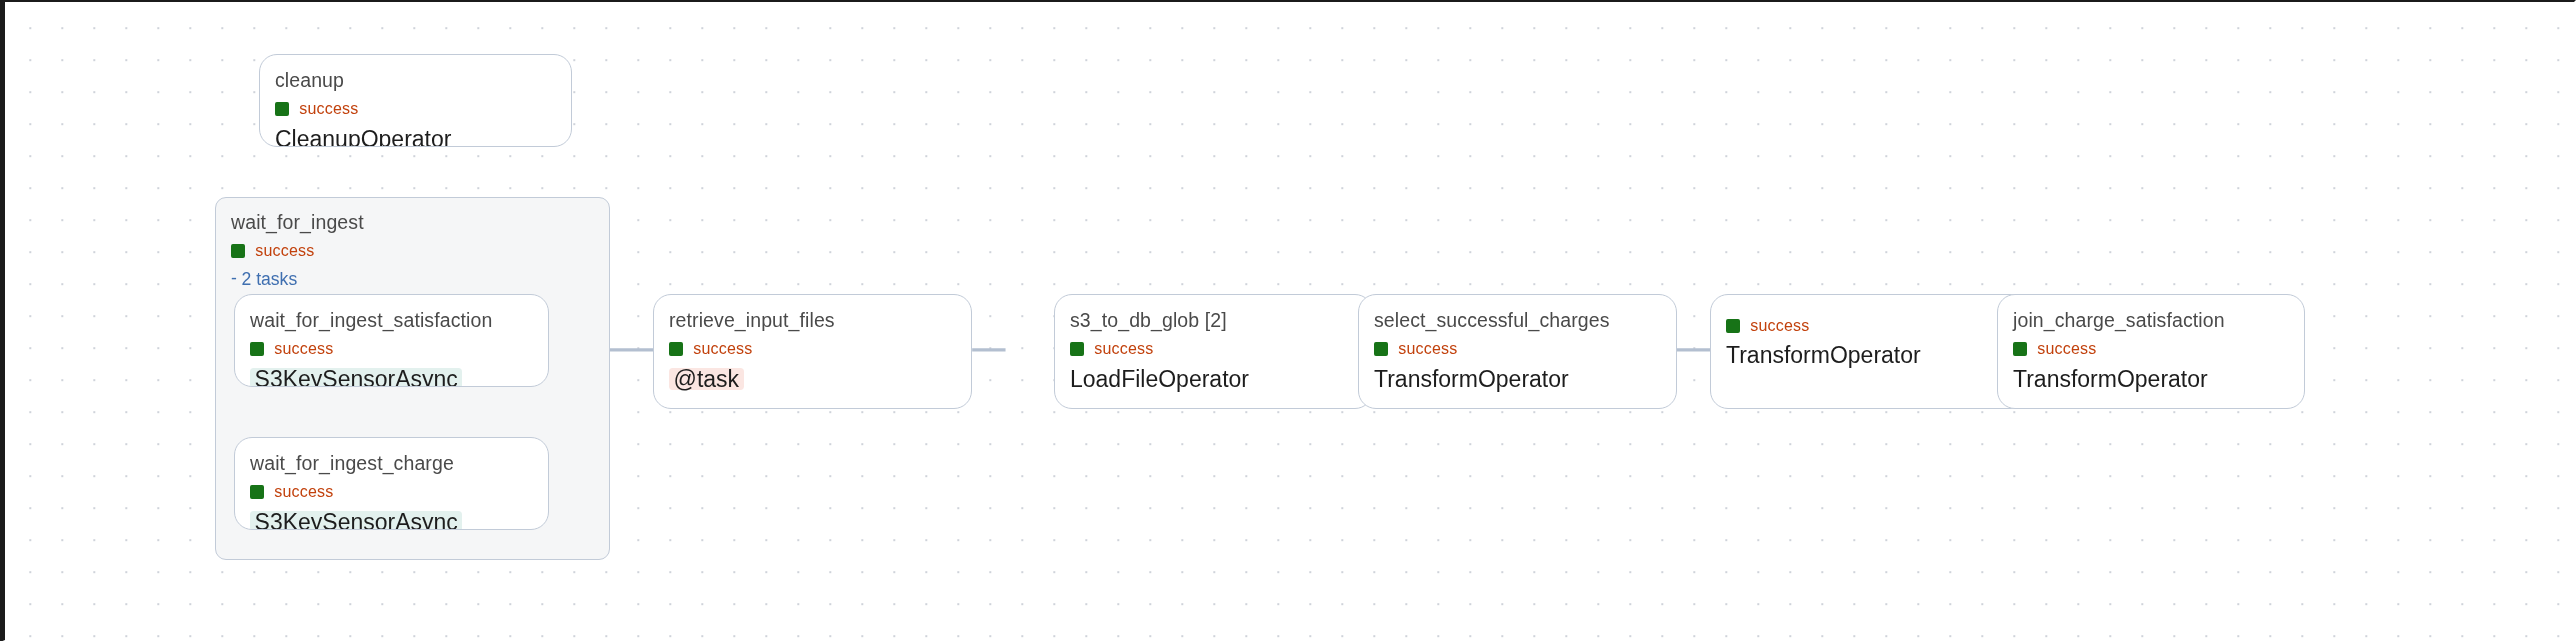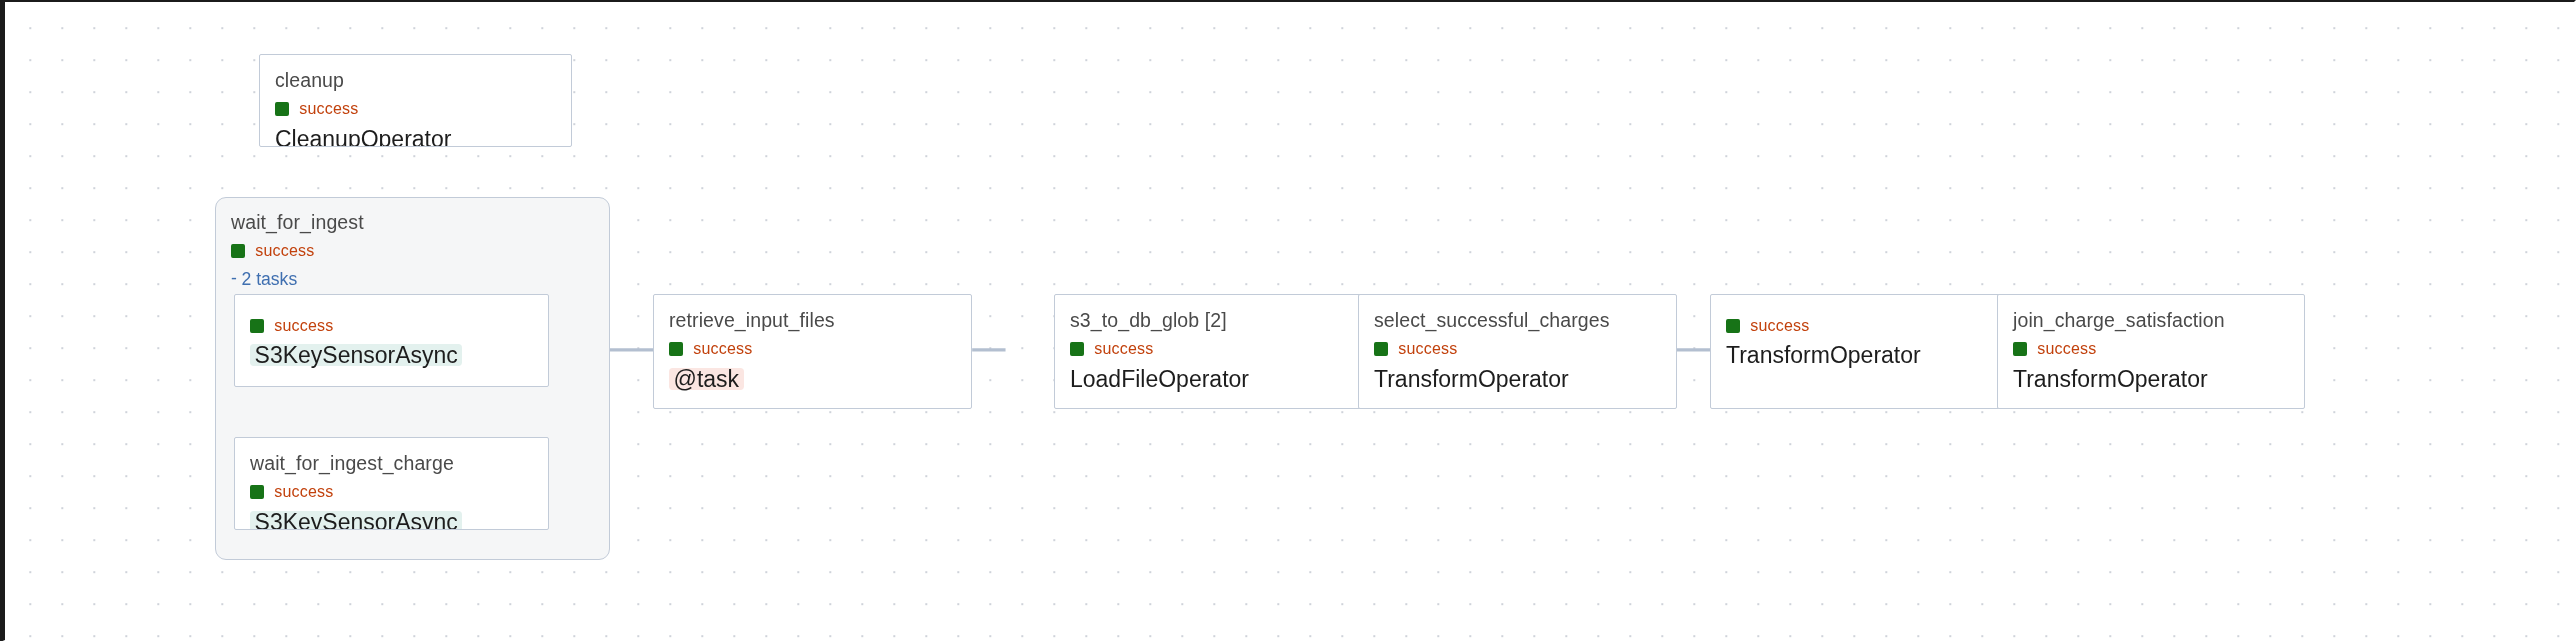--- a/index.html
+++ b/index.html
@@ -59,21 +59,21 @@
   }
   .task-group-header {
     padding: 13px 0 0 15px;
   }
 
   
   .node {
     position: absolute;
     background: #ffffff;
     border: 1.9px solid #c2cbd8;
-    border-radius: 2px;
+    border-radius: 18px;
     z-index: 3;
     padding: 14px 0 0 15px;
     overflow: hidden;
   }
   .node.in-group { z-index: 4; }
 
   
   .node-title,
   .group-title {
     font-size: 19.5px;
@@ -166,20 +166,21 @@
         <span class="status-label">success</span>
       </div>
       <div class="collapse-row">
         <span class="collapse-sign">-</span>
         <span class="collapse-text">2 tasks</span>
       </div>
     </div>
   </div>
 
   <div class="node in-group" id="node-child-0" style="left: 229px; top: 292px; width: 315px; height: 93px;">
+    <div class="node-title">wait_for_ingest_satisfaction</div>
     <div class="status-row">
       <span class="status-square"></span>
       <span class="status-label">success</span>
     </div>
     <div class="operator-row">
       <span class="operator-chip teal">S3KeySensorAsync</span>
     </div>
   </div>
 
   <div class="node in-group" id="node-child-1" style="left: 229px; top: 435px; width: 315px; height: 93px;">

